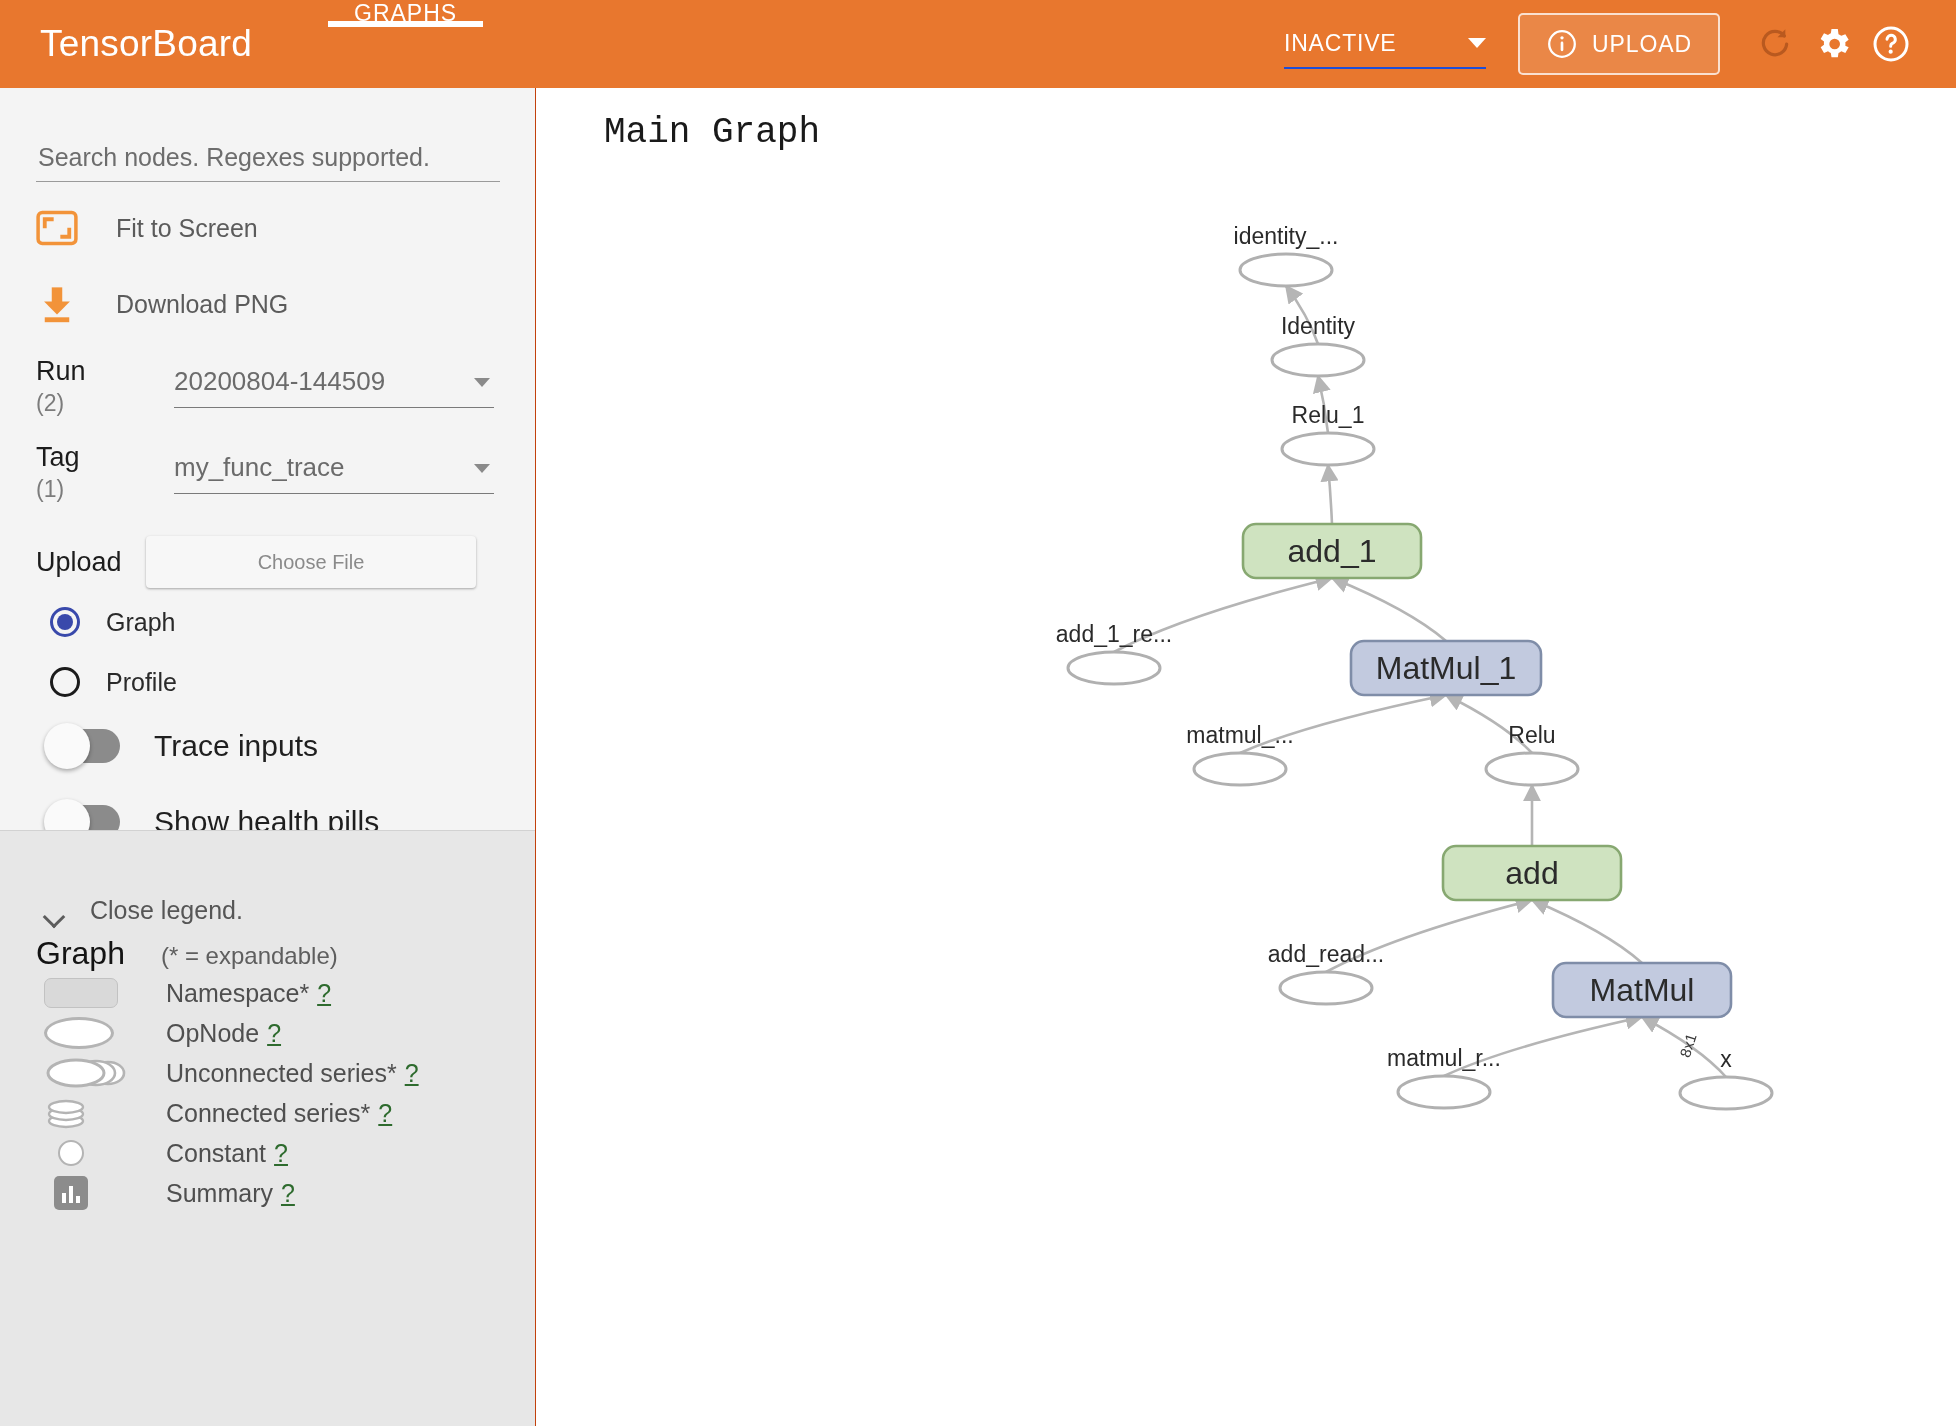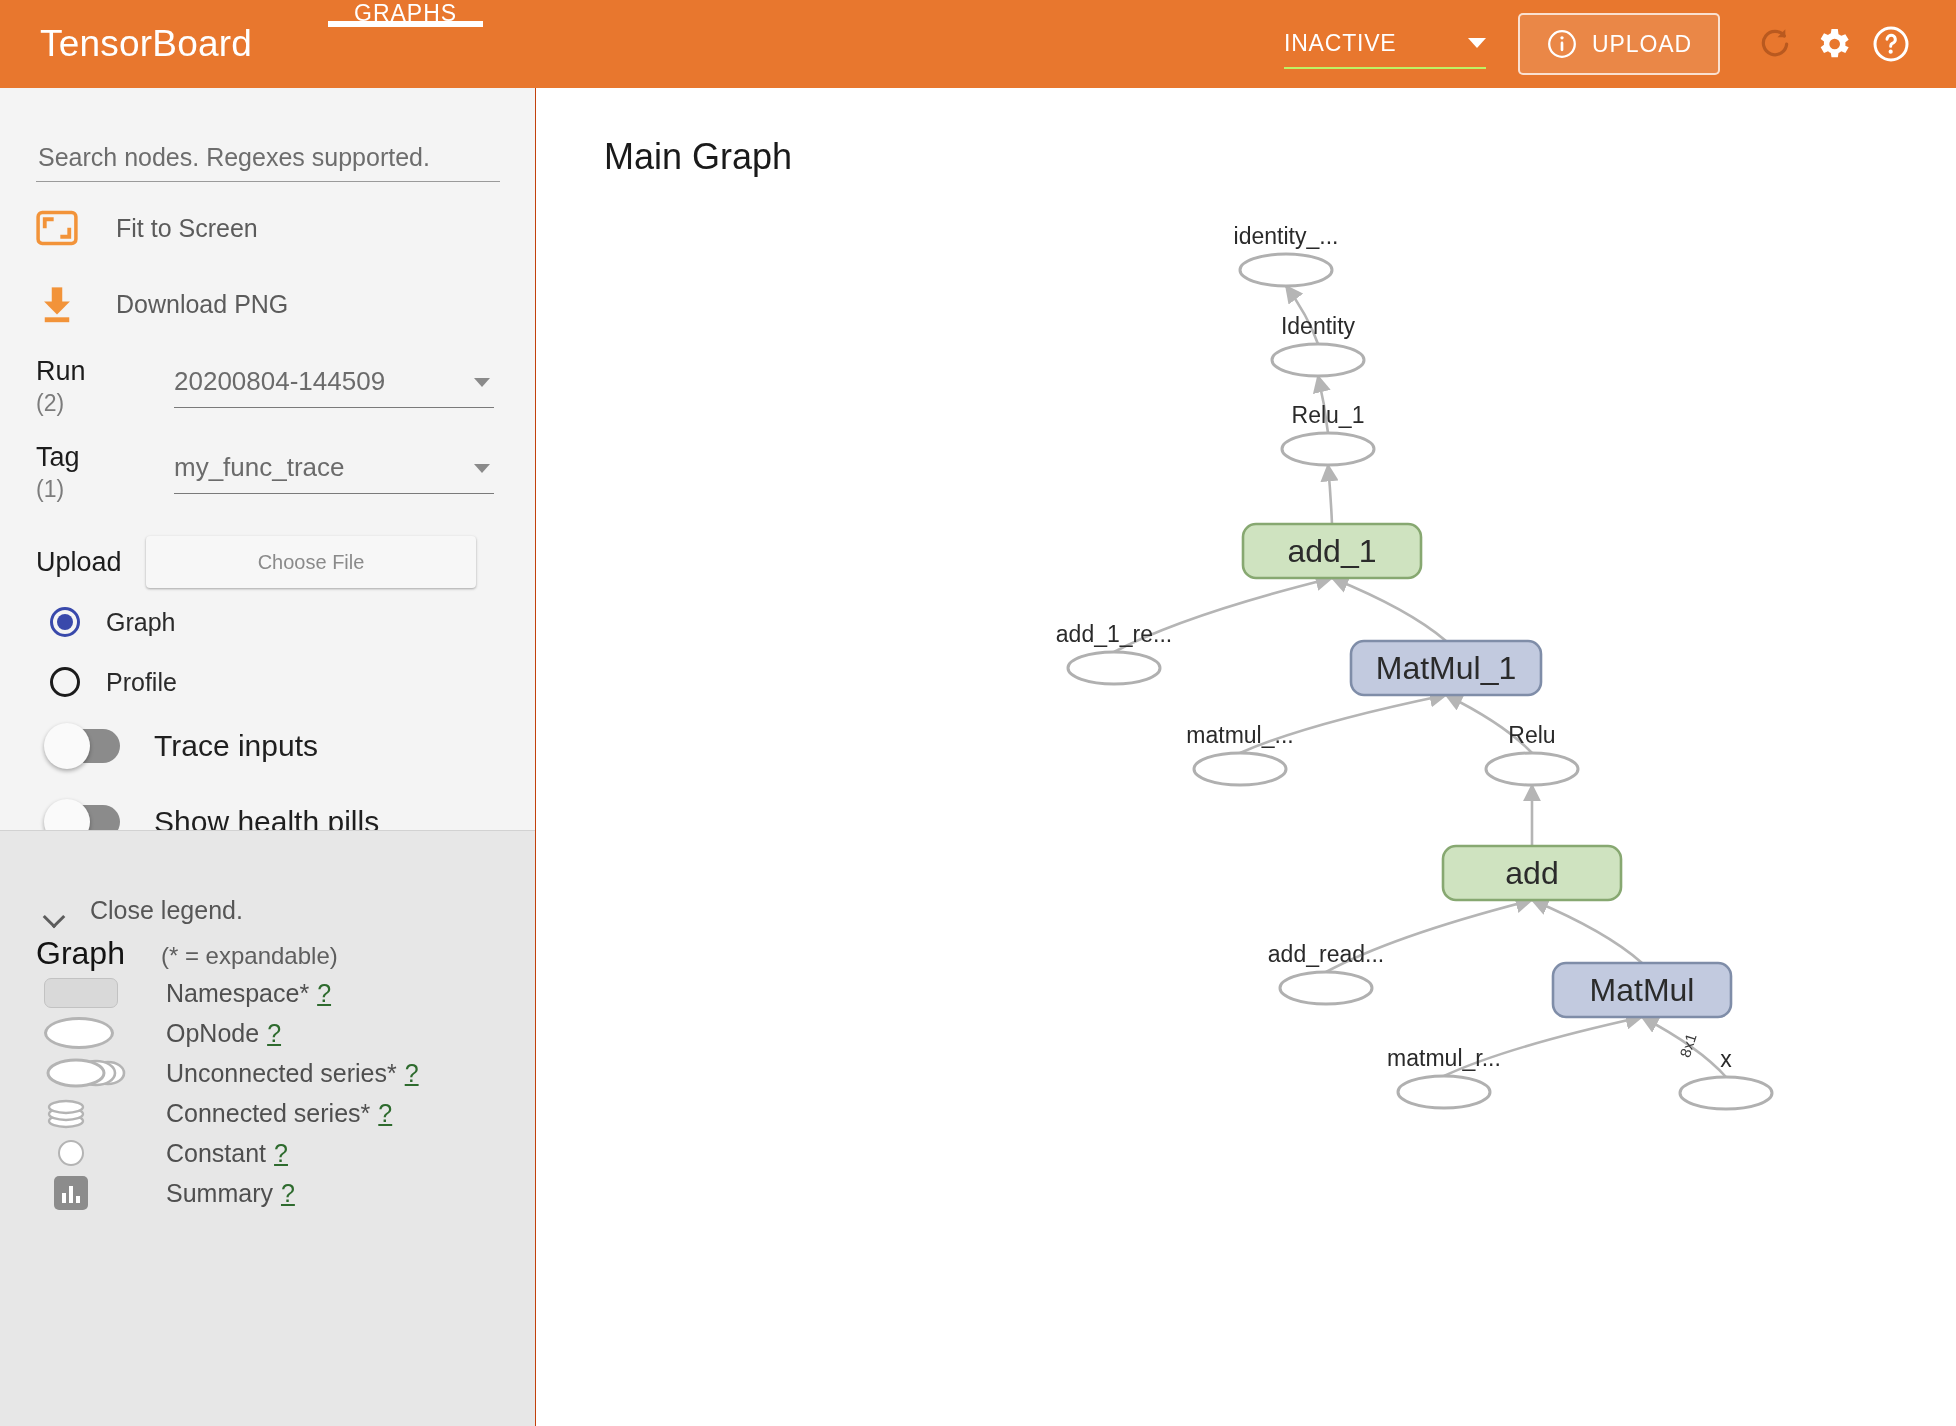--- a/index.html
+++ b/index.html
@@ -37,21 +37,21 @@
     content: ""; position: absolute; left: 0; right: 0; bottom: 0;
     height: 6px; background: #ffffff;
   }
   #topbar-right {
     margin-left: auto; display: flex; align-items: center;
     margin-right: 36px; gap: 0;
   }
   #status-select {
     display: flex; align-items: center; justify-content: space-between;
     width: 202px; height: 50px;
-    border-bottom: 2px solid #bef264;
+    border-bottom: 2px solid #1d4ed8;
     margin-right: 32px; cursor: pointer;
   }
   #status-select .sel-label {
     font-size: 23px; letter-spacing: .8px; color: #ffffff;
   }
   .caret-down {
     width: 0; height: 0;
     border-left: 9px solid transparent;
     border-right: 9px solid transparent;
     border-top: 10px solid #ffffff;
@@ -255,22 +255,22 @@
   }
   .sw-summary i { display: block; width: 4px; background: #fff; }
 
   
   #canvas {
     position: absolute; left: 536px; top: 88px;
     width: 1420px; height: 1338px;
     background: #ffffff; overflow: hidden;
   }
   #graph-title {
-    position: absolute; left: 68px; top: 48px;
-    font-size: 36px; color: #1a1a1a;
+    position: absolute; left: 68px; top: 24px;
+    font-size: 36px; color: #1a1a1a; font-family: Liberation Mono, monospace;
   }
   #graph-svg { position: absolute; left: 0; top: 0; }
 
   .n-label-op {
     font-family: "Liberation Sans", sans-serif;
     font-size: 23px; fill: #2a2a2a; text-anchor: middle;
   }
   .n-label-box {
     font-family: "Liberation Sans", sans-serif;
     font-size: 32px; fill: #2b2b2b; text-anchor: middle;

